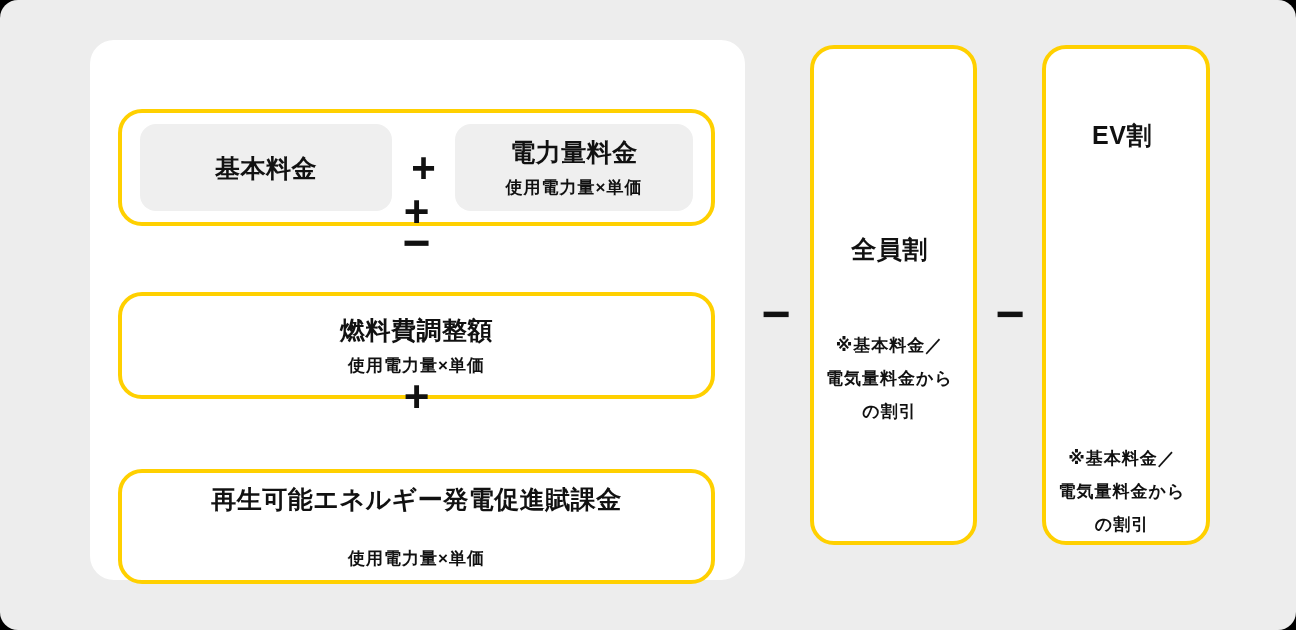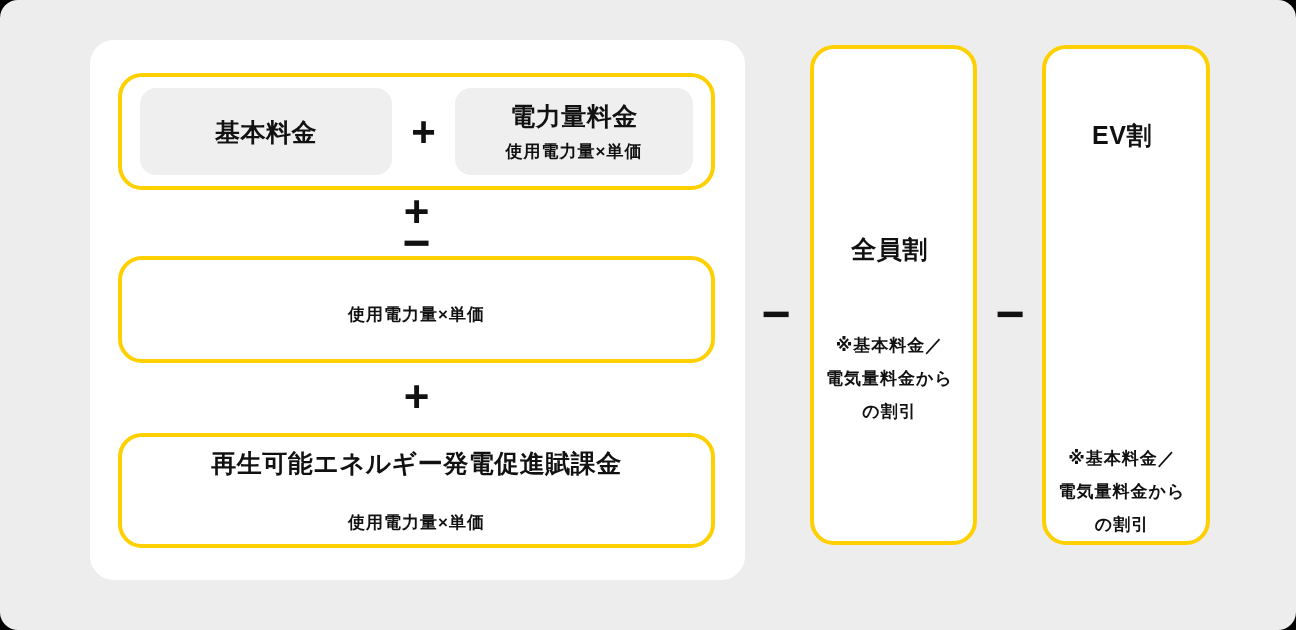--- a/index.html
+++ b/index.html
@@ -20,20 +20,21 @@
     position:absolute;left:90px;top:40px;
     width:655px;height:540px;
     background:#FFFFFF;border-radius:24px;
   }
   .ybox{
     position:absolute;left:28px;width:597px;
     box-sizing:border-box;
     background:#FFFFFF;
     border:4px solid #FFD000;
     border-radius:24px;
+    margin-top:36px;
   }
   .ybox1{
     top:33px;height:117px;
     display:flex;align-items:center;justify-content:space-between;
     padding:0 18px;
   }
   .ybox2{
     top:216px;height:107px;
     display:flex;flex-direction:column;align-items:center;justify-content:center;
   }
@@ -108,20 +109,21 @@
       <div class="gbox gbox-b">
         <div class="box-title">電力量料金</div>
         <div class="box-sub">使用電力量×単価</div>
       </div>
     </div>
 
     <div class="op panel-op plus-a">+</div>
     <div class="op panel-op minus-a">−</div>
 
     <div class="ybox ybox2">
+      <div class="box-title">燃料費調整額</div>
       <div class="box-sub">使用電力量×単価</div>
     </div>
 
     <div class="op panel-op plus-b">+</div>
 
     <div class="ybox ybox3">
       <div class="box-title">再生可能エネルギー発電促進賦課金</div>
       <div class="box-sub">使用電力量×単価</div>
     </div>
 

